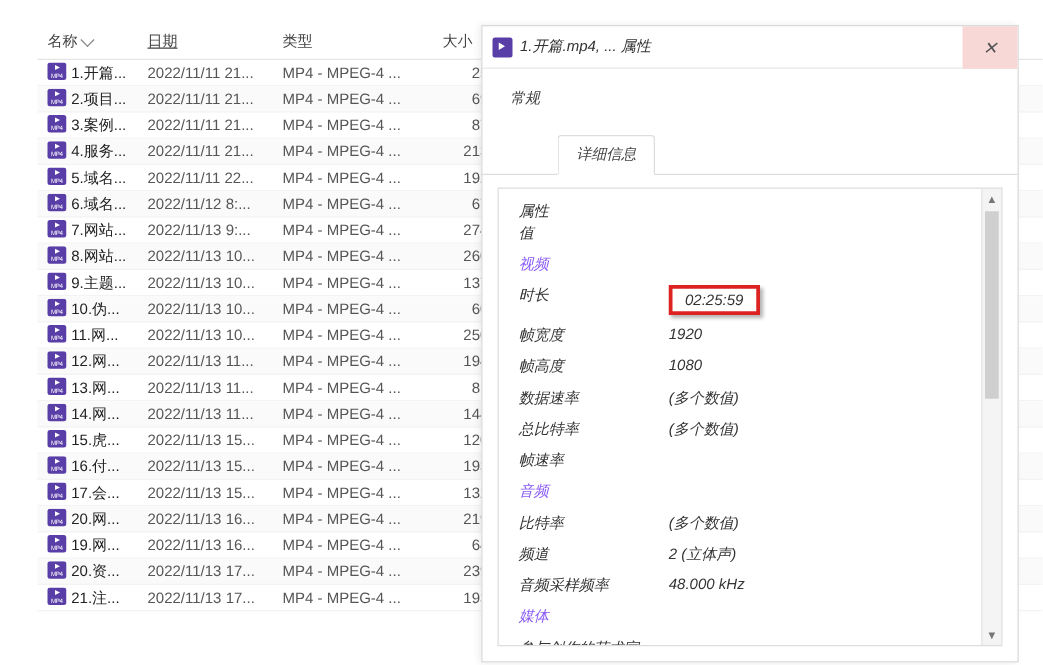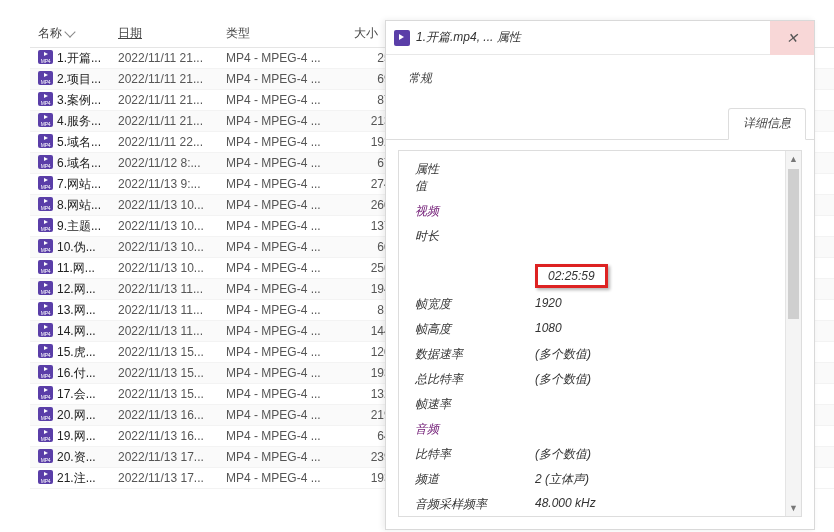--- a/index.html
+++ b/index.html
@@ -132,21 +132,20 @@
     display: flex; align-items: center; justify-content: center;
     color: #555;
     font-size: 14px;
   }
 
   .tabbar {
     display: flex;
     gap: 0;
     padding: 8px 8px 0 8px;
     border-bottom: 1px solid #ddd;
-    justify-content: space-between;
   }
   .tab {
     padding: 6px 14px 7px 14px;
     color: #444;
     position: relative;
     top: 1px;
   }
   .tab.active {
     border: 1px solid #ddd;
     border-bottom: 1px solid #fff;
@@ -187,37 +186,36 @@
   .prop-head {
     display: flex;
     padding: 4px 6px;
     color: #333;
     flex-direction: column;
   }
   .prop-head .ph-name { width: 120px; }
   .prop-head .ph-val { flex:1; }
 
   .prop-section {
-    color: #701a75;
+    color: #8b5cf6;
     padding: 4px 6px;
   }
   .prop-row {
     display: flex;
     padding: 4px 6px;
     color: #333;
   }
   .prop-row .pk { width: 120px; }
   .prop-row .pv { flex: 1; }
   .highlight {
     display:inline-block;
     border: 3px solid #d22;
     padding: 2px 10px;
     box-shadow: 2px 2px 3px rgba(0,0,0,0.3);
     background:#fff;
-    margin-top:36px;
   }
 </style>
 </head>
 <body>
 
 <div class="file-pane">
   <div class="col-headers">
     <div class="hcol col-name">
       <span>名称</span>
       <span class="chev"></span>

